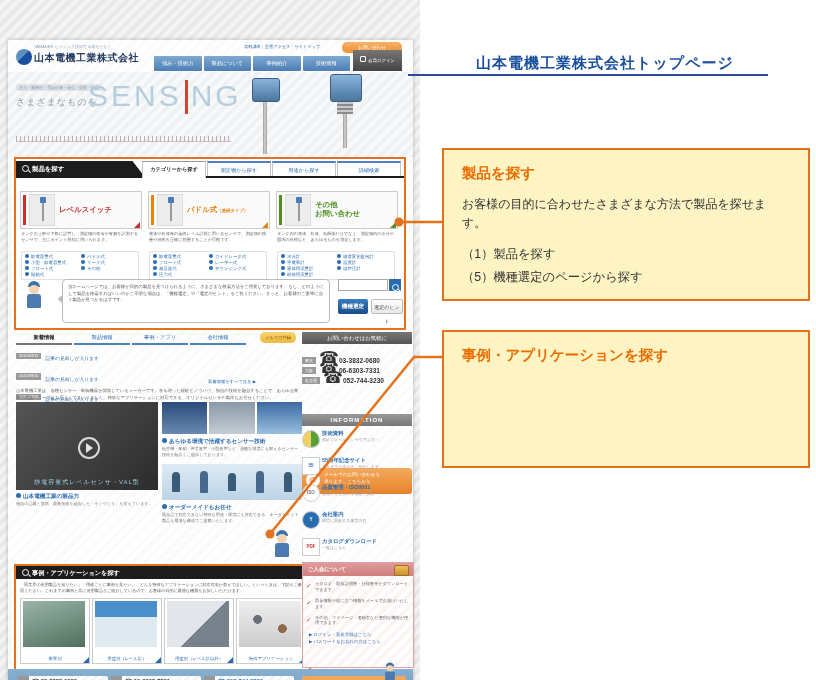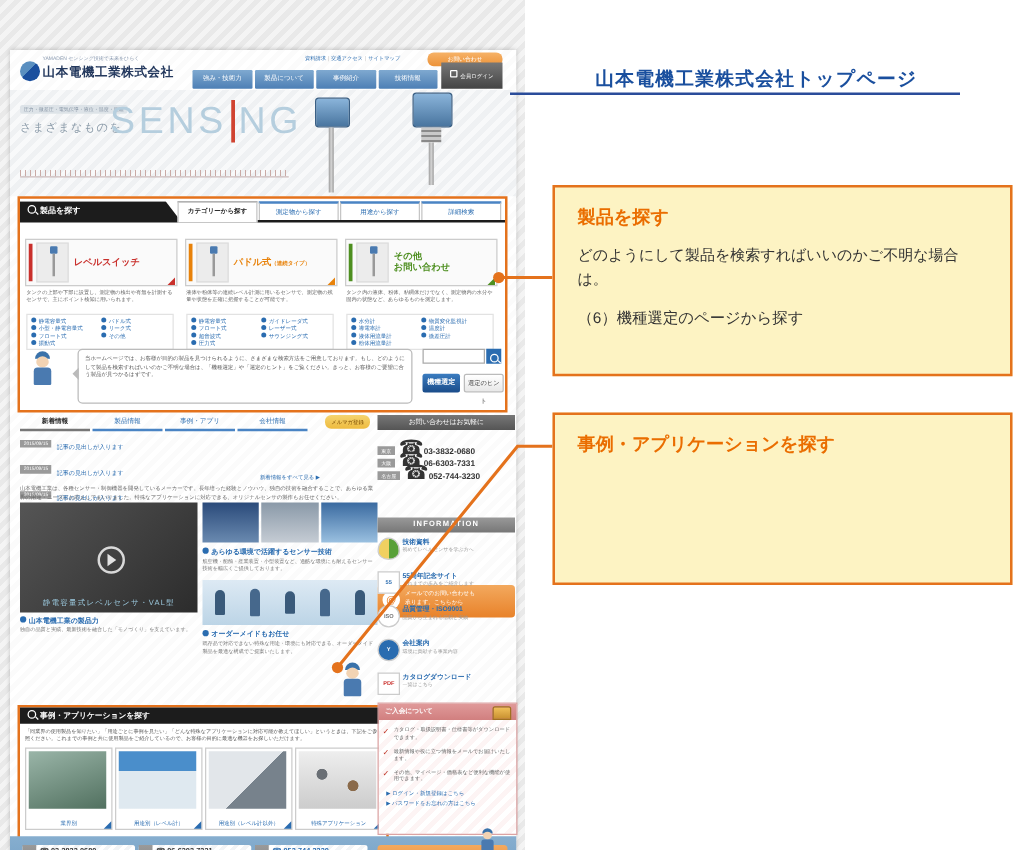--- a/index.html
+++ b/index.html
@@ -446,23 +446,24 @@
     <circle cx="399" cy="222" r="4.5" fill="#e4721c"></circle>
     <polyline points="270,534 414,357 442,357" fill="none" stroke="#e4721c" stroke-width="2.5"></polyline>
     <circle cx="270" cy="534" r="4.5" fill="#e4721c"></circle>
   </svg>
 
   <div class="anno-title">山本電機工業株式会社トップページ</div>
   <div class="anno-underline"></div>
 
   <div class="callout" style="top:148px;height:153px;">
     <div class="co-head">製品を探す</div>
-    <div class="co-body">どのようにして製品を検索すればいいのかご不明な場合は。</div>
+    <div class="co-body">お客様の目的に合わせたさまざまな方法で製品を探せます。</div>
     <div class="co-list">
-      <div>（6）機種選定のページから探す</div>
+      <div>（1）製品を探す</div>
+      <div>（5）機種選定のページから探す</div>
     </div>
   </div>
 
   <div class="callout" style="top:330px;height:138px;">
     <div class="co-head">事例・アプリケーションを探す</div>
   </div>
 
 </div>
 
 </body></html>

